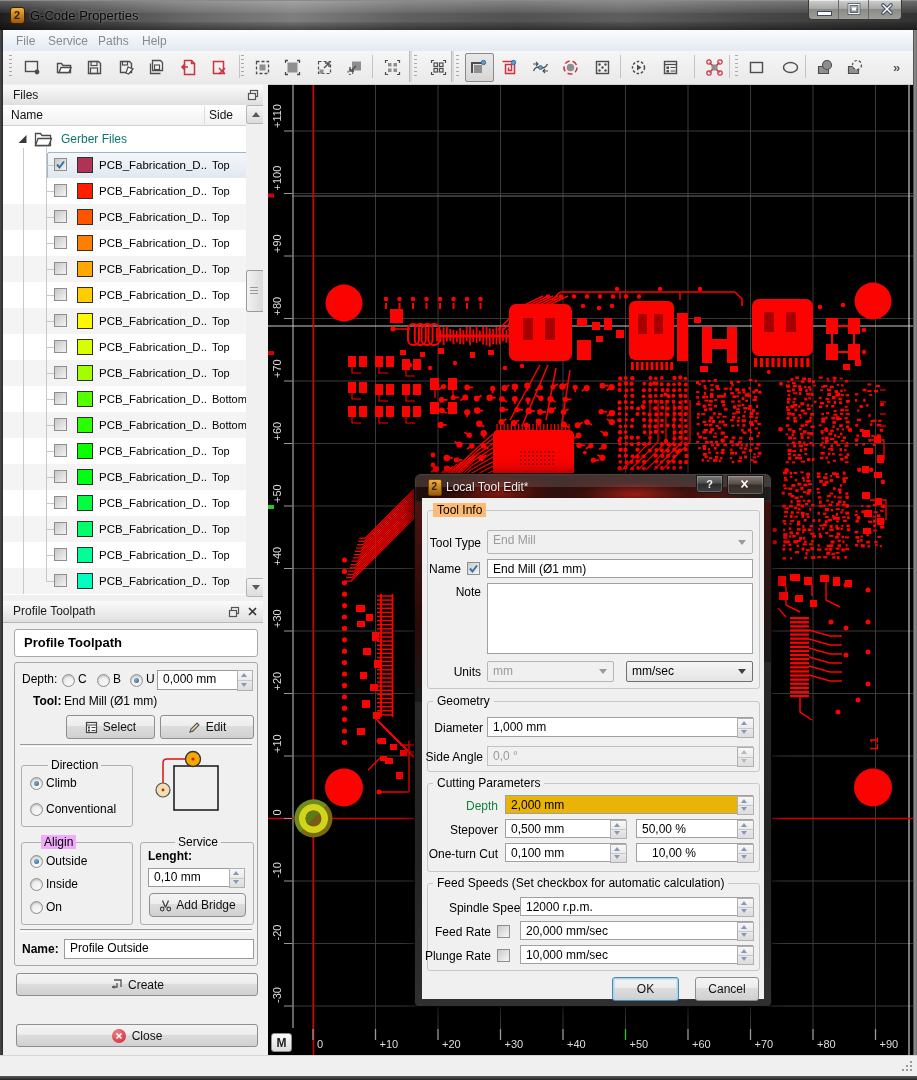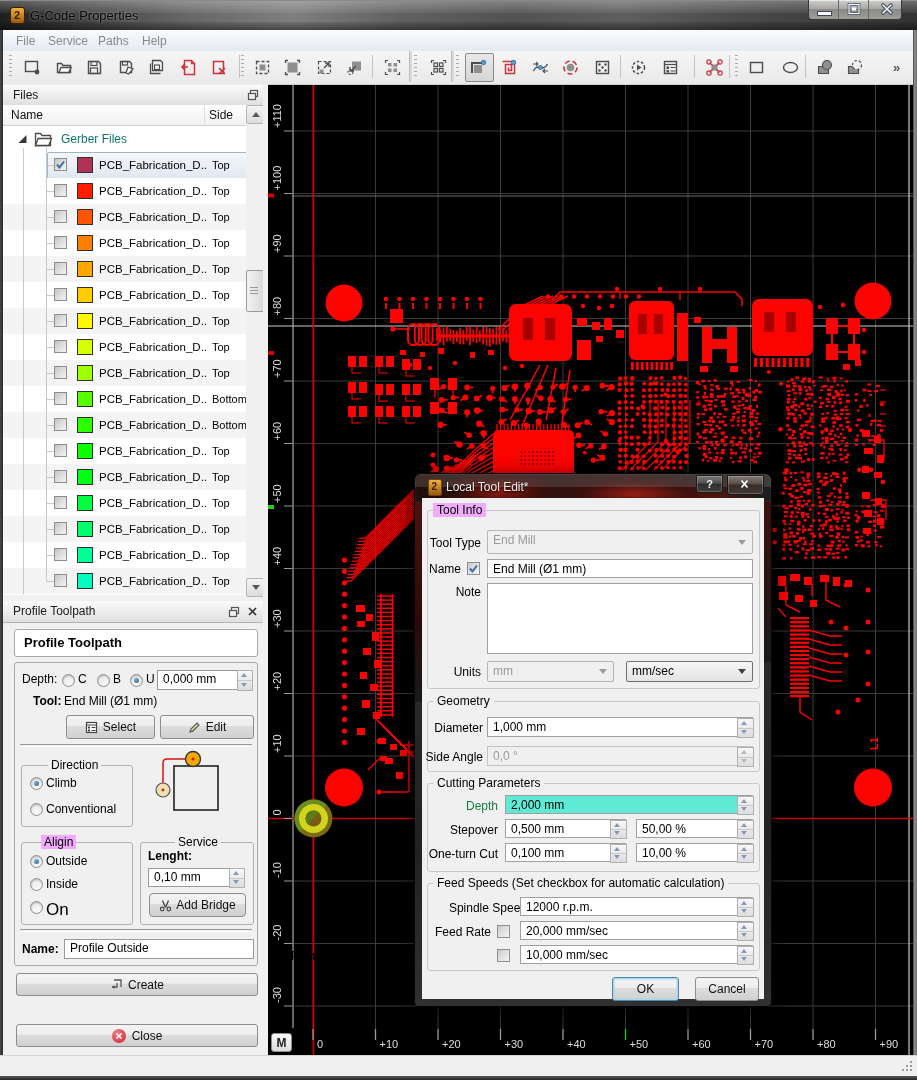--- a/index.html
+++ b/index.html
@@ -1879,21 +1879,21 @@
   </svg>
 <div style="position:absolute;left:21px;top:842px;width:110px;height:81px;border:1px solid #b0b0b0;border-radius:3px"></div>
 <div style="position:absolute;left:41px;top:835px;font-size:12px;background:#f0abfc;padding:0 3px">Aligin</div>
 <div style="position:absolute;left:30px;top:855px;width:11px;height:11px;border-radius:50%;background:linear-gradient(135deg,#e8e8e8,#fdfdfd);border:1px solid #8e8e8e;box-shadow:inset 0 1px 2px rgba(0,0,0,0.25)">
     <div style="position:absolute;left:3px;top:3px;width:5px;height:5px;border-radius:50%;background:radial-gradient(circle at 35% 35%,#7ab0d8,#2a5a8a)"></div>
   </div>
 <div style="position:absolute;left:46px;top:854px;font-size:12px">Outside</div>
 <div style="position:absolute;left:30px;top:878px;width:11px;height:11px;border-radius:50%;background:linear-gradient(135deg,#e8e8e8,#fdfdfd);border:1px solid #8e8e8e;box-shadow:inset 0 1px 2px rgba(0,0,0,0.25)"></div>
 <div style="position:absolute;left:46px;top:877px;font-size:12px">Inside</div>
 <div style="position:absolute;left:30px;top:901px;width:11px;height:11px;border-radius:50%;background:linear-gradient(135deg,#e8e8e8,#fdfdfd);border:1px solid #8e8e8e;box-shadow:inset 0 1px 2px rgba(0,0,0,0.25)"></div>
-<div style="position:absolute;left:46px;top:900px;font-size:17px">On</div>
+<div style="position:absolute;left:46px;top:900px;font-size:12px">On</div>
 <div style="position:absolute;left:140px;top:842px;width:112px;height:81px;border:1px solid #b0b0b0;border-radius:3px"></div>
 <div style="position:absolute;left:175px;top:835px;font-size:12px;background:#f0f0f0;padding:0 3px">Service</div>
 <div style="position:absolute;left:148px;top:849px;font-size:12px;font-weight:bold">Lenght:</div>
 <div style="position:absolute;left:148px;top:868px;width:80px;height:16px;background:#fff;border:1px solid #9a9a9a;font-size:12px;padding:1px 0 0 5px">0,10 mm</div>
 <div style="position:absolute;left:229px;top:868px;width:14px;height:18px;background:linear-gradient(#f8f8f8,#dcdcdc);border:1px solid #b0b0b0">
     <div style="position:absolute;left:3px;top:2px;border-left:3.5px solid transparent;border-right:3.5px solid transparent;border-bottom:4px solid #8898b8"></div>
     <div style="position:absolute;left:3px;top:11px;border-left:3.5px solid transparent;border-right:3.5px solid transparent;border-top:4px solid #8898b8"></div>
     <div style="position:absolute;left:0;top:9px;width:14px;height:1px;background:#c8c8c8"></div>
   </div>
 <div style="position:absolute;left:149px;top:893px;width:95px;height:22px;background:linear-gradient(#f4f4f4 0%,#ededed 45%,#dddddd 46%,#d0d0d0 100%);border:1px solid #8e8e8e;border-radius:4px;display:flex;align-items:center;justify-content:center;font-size:12px;color:#111"><svg width="13" height="13" viewBox="0 0 13 13" style="margin-right:4px">
@@ -1926,21 +1926,21 @@
 <div style="position:absolute;left:428px;top:479px;width:12px;height:15px;background:linear-gradient(#f0b040,#9a5a08);border:1px solid #704008;border-radius:2px">
     <div style="position:absolute;left:2.5px;top:1px;font-size:10px;font-weight:bold;color:#3a2000">2</div>
   </div>
 <div style="position:absolute;left:446px;top:480px;font-size:12px;color:#f0f0f0;text-shadow:0 1px 2px #000">Local Tool Edit*</div>
 <div style="position:absolute;left:696px;top:475px;width:27px;height:18px;background:linear-gradient(#7a7a7a,#4e4e4e 45%,#2e2e2e 50%,#3e3e3e);border:1px solid #1a1a1a;border-radius:0 0 3px 3px;box-shadow:inset 0 0 0 1px rgba(255,255,255,0.2);color:#eee;font-size:11px;font-weight:bold;text-align:center;padding-top:2px;box-sizing:border-box">?</div>
 <div style="position:absolute;left:727px;top:475px;width:35px;height:18px;background:linear-gradient(#847a74,#584c46 45%,#362e2a 50%,#423832);border:1px solid #1a1a1a;border-radius:0 0 3px 3px;box-shadow:inset 0 0 0 1px rgba(255,255,255,0.2)"><svg width="33" height="16" viewBox="0 0 33 16">
       <path d="M13.5 4.5l6 7M19.5 4.5l-6 7" stroke="#fff" stroke-width="1.7"></path>
     </svg></div>
 <div style="position:absolute;left:422px;top:498px;width:342px;height:501px;background:#f0f0f0"></div>
 <div style="position:absolute;left:427px;top:510px;width:331px;height:177px;border:1px solid #c8c8c8;border-radius:3px"></div>
-<div style="position:absolute;left:433px;top:503px;font-size:12px;color:#000;background:#f0abfc;padding:0 4px">Tool Info</div>
+<div style="position:absolute;left:433px;top:503px;font-size:12px;color:#000;background:#fdba74;padding:0 4px">Tool Info</div>
 <div style="position:absolute;left:281px;top:536px;width:200px;text-align:right;font-size:12px;color:#000">Tool Type</div>
 <div style="position:absolute;left:487px;top:530px;width:266px;height:24px;background:#f0f0f0;border:1px solid #b5b5b5;border-radius:2px;color:#9a9a9a;font-size:12px;padding:2px 0 0 5px;box-sizing:border-box">End Mill<div style="position:absolute;right:6px;top:9px;border-left:4px solid transparent;border-right:4px solid transparent;border-top:5px solid #9a9a9a"></div></div>
 <div style="position:absolute;left:261px;top:562px;width:200px;text-align:right;font-size:12px;color:#000">Name</div>
 <div style="position:absolute;left:467px;top:562px;width:11px;height:11px;background:linear-gradient(135deg,#cacaca,#f6f6f6);border:1px solid #8e8e8e">
     <svg width="13" height="13" viewBox="0 0 13 13" style="position:absolute;left:-1px;top:-1px">
       <path d="M3 6.5l2.5 3L10 3.5" fill="none" stroke="#3a6ea5" stroke-width="2"></path>
     </svg>
   </div>
 <div style="position:absolute;left:487px;top:559px;width:266px;height:19px;background:#fff;border:1px solid #a0a0a0;color:#000;font-size:12px;padding:2px 0 0 5px;box-sizing:border-box">End Mill (Ø1 mm)</div>
 <div style="position:absolute;left:281px;top:585px;width:200px;text-align:right;font-size:12px;color:#000">Note</div>
@@ -1960,21 +1960,21 @@
 <div style="position:absolute;left:283px;top:750px;width:200px;text-align:right;font-size:12px;color:#000">Side Angle</div>
 <div style="position:absolute;left:487px;top:746px;width:266px;height:20px;background:#f0f0f0;border:1px solid #c2c2c2;color:#9a9a9a;font-size:12px;padding:2px 0 0 5px;box-sizing:border-box">0,0 °</div>
 <div style="position:absolute;left:737px;top:747px;width:15px;height:18px;background:linear-gradient(#f8f8f8,#dcdcdc);border:1px solid #b0b0b0">
     <div style="position:absolute;left:3px;top:2px;border-left:3.5px solid transparent;border-right:3.5px solid transparent;border-bottom:4px solid #b8b8b8"></div>
     <div style="position:absolute;left:3px;top:11px;border-left:3.5px solid transparent;border-right:3.5px solid transparent;border-top:4px solid #b8b8b8"></div>
     <div style="position:absolute;left:0;top:9px;width:15px;height:1px;background:#c8c8c8"></div>
   </div>
 <div style="position:absolute;left:427px;top:783px;width:331px;height:87px;border:1px solid #c8c8c8;border-radius:3px"></div>
 <div style="position:absolute;left:433px;top:776px;font-size:12px;color:#000;background:#f0f0f0;padding:0 4px">Cutting Parameters</div>
 <div style="position:absolute;left:298px;top:799px;width:200px;text-align:right;font-size:12px;color:#15803d">Depth</div>
-<div style="position:absolute;left:505px;top:795px;width:248px;height:19px;background:#5eead4;border:1px solid #a0a0a0;color:#000;font-size:12px;padding:2px 0 0 5px;box-sizing:border-box">2,000 mm</div>
+<div style="position:absolute;left:505px;top:795px;width:248px;height:19px;background:#eab308;border:1px solid #a0a0a0;color:#000;font-size:12px;padding:2px 0 0 5px;box-sizing:border-box">2,000 mm</div>
 <div style="position:absolute;left:737px;top:796px;width:15px;height:17px;background:linear-gradient(#f8f8f8,#dcdcdc);border:1px solid #b0b0b0">
     <div style="position:absolute;left:3px;top:2px;border-left:3.5px solid transparent;border-right:3.5px solid transparent;border-bottom:4px solid #8898b8"></div>
     <div style="position:absolute;left:3px;top:10px;border-left:3.5px solid transparent;border-right:3.5px solid transparent;border-top:4px solid #8898b8"></div>
     <div style="position:absolute;left:0;top:8px;width:15px;height:1px;background:#c8c8c8"></div>
   </div>
 <div style="position:absolute;left:298px;top:823px;width:200px;text-align:right;font-size:12px;color:#000">Stepover</div>
 <div style="position:absolute;left:505px;top:819px;width:121px;height:19px;background:#fff;border:1px solid #a0a0a0;color:#000;font-size:12px;padding:2px 0 0 5px;box-sizing:border-box">0,500 mm</div>
 <div style="position:absolute;left:610px;top:820px;width:15px;height:17px;background:linear-gradient(#f8f8f8,#dcdcdc);border:1px solid #b0b0b0">
     <div style="position:absolute;left:3px;top:2px;border-left:3.5px solid transparent;border-right:3.5px solid transparent;border-bottom:4px solid #8898b8"></div>
     <div style="position:absolute;left:3px;top:10px;border-left:3.5px solid transparent;border-right:3.5px solid transparent;border-top:4px solid #8898b8"></div>
@@ -1986,21 +1986,21 @@
     <div style="position:absolute;left:3px;top:10px;border-left:3.5px solid transparent;border-right:3.5px solid transparent;border-top:4px solid #8898b8"></div>
     <div style="position:absolute;left:0;top:8px;width:15px;height:1px;background:#c8c8c8"></div>
   </div>
 <div style="position:absolute;left:298px;top:847px;width:200px;text-align:right;font-size:12px;color:#000">One-turn Cut</div>
 <div style="position:absolute;left:505px;top:843px;width:121px;height:19px;background:#fff;border:1px solid #a0a0a0;color:#000;font-size:12px;padding:2px 0 0 5px;box-sizing:border-box">0,100 mm</div>
 <div style="position:absolute;left:610px;top:844px;width:15px;height:17px;background:linear-gradient(#f8f8f8,#dcdcdc);border:1px solid #b0b0b0">
     <div style="position:absolute;left:3px;top:2px;border-left:3.5px solid transparent;border-right:3.5px solid transparent;border-bottom:4px solid #8898b8"></div>
     <div style="position:absolute;left:3px;top:10px;border-left:3.5px solid transparent;border-right:3.5px solid transparent;border-top:4px solid #8898b8"></div>
     <div style="position:absolute;left:0;top:8px;width:15px;height:1px;background:#c8c8c8"></div>
   </div>
-<div style="position:absolute;left:636px;top:843px;width:117px;height:19px;background:#fff;border:1px solid #a0a0a0;color:#000;font-size:12px;padding:2px 0 0 5px;box-sizing:border-box">10,00 %</div>
+<div style="position:absolute;left:636px;top:843px;width:117px;height:19px;background:#fff;border:1px solid #a0a0a0;color:#000;font-size:12px;padding:2px 0 0 15px;box-sizing:border-box">10,00 %</div>
 <div style="position:absolute;left:737px;top:844px;width:15px;height:17px;background:linear-gradient(#f8f8f8,#dcdcdc);border:1px solid #b0b0b0">
     <div style="position:absolute;left:3px;top:2px;border-left:3.5px solid transparent;border-right:3.5px solid transparent;border-bottom:4px solid #8898b8"></div>
     <div style="position:absolute;left:3px;top:10px;border-left:3.5px solid transparent;border-right:3.5px solid transparent;border-top:4px solid #8898b8"></div>
     <div style="position:absolute;left:0;top:8px;width:15px;height:1px;background:#c8c8c8"></div>
   </div>
 <div style="position:absolute;left:427px;top:883px;width:331px;height:86px;border:1px solid #c8c8c8;border-radius:3px"></div>
 <div style="position:absolute;left:433px;top:876px;font-size:12px;color:#000;background:#f0f0f0;padding:0 4px">Feed Speeds (Set checkbox for automatic calculation)</div>
 <div style="position:absolute;left:315px;top:901px;width:212px;text-align:right;font-size:12px;color:#000">Spindle Speed</div>
 <div style="position:absolute;left:520px;top:897px;width:233px;height:19px;background:#fff;border:1px solid #a0a0a0;color:#000;font-size:12px;padding:2px 0 0 5px;box-sizing:border-box">12000 r.p.m.</div>
 <div style="position:absolute;left:737px;top:898px;width:15px;height:17px;background:linear-gradient(#f8f8f8,#dcdcdc);border:1px solid #b0b0b0">
@@ -2009,21 +2009,21 @@
     <div style="position:absolute;left:0;top:8px;width:15px;height:1px;background:#c8c8c8"></div>
   </div>
 <div style="position:absolute;left:291px;top:925px;width:200px;text-align:right;font-size:12px;color:#000">Feed Rate</div>
 <div style="position:absolute;left:497px;top:925px;width:11px;height:11px;background:linear-gradient(135deg,#cacaca,#f6f6f6);border:1px solid #8e8e8e"></div>
 <div style="position:absolute;left:520px;top:921px;width:233px;height:19px;background:#fff;border:1px solid #a0a0a0;color:#000;font-size:12px;padding:2px 0 0 5px;box-sizing:border-box">20,000 mm/sec</div>
 <div style="position:absolute;left:737px;top:922px;width:15px;height:17px;background:linear-gradient(#f8f8f8,#dcdcdc);border:1px solid #b0b0b0">
     <div style="position:absolute;left:3px;top:2px;border-left:3.5px solid transparent;border-right:3.5px solid transparent;border-bottom:4px solid #8898b8"></div>
     <div style="position:absolute;left:3px;top:10px;border-left:3.5px solid transparent;border-right:3.5px solid transparent;border-top:4px solid #8898b8"></div>
     <div style="position:absolute;left:0;top:8px;width:15px;height:1px;background:#c8c8c8"></div>
   </div>
-<div style="position:absolute;left:291px;top:949px;width:200px;text-align:left;font-size:12px;color:#000">Plunge Rate</div>
+<div style="position:absolute;left:291px;top:949px;width:200px;text-align:right;font-size:12px;color:#000">Plunge Rate</div>
 <div style="position:absolute;left:497px;top:949px;width:11px;height:11px;background:linear-gradient(135deg,#cacaca,#f6f6f6);border:1px solid #8e8e8e"></div>
 <div style="position:absolute;left:520px;top:945px;width:233px;height:19px;background:#fff;border:1px solid #a0a0a0;color:#000;font-size:12px;padding:2px 0 0 5px;box-sizing:border-box">10,000 mm/sec</div>
 <div style="position:absolute;left:737px;top:946px;width:15px;height:17px;background:linear-gradient(#f8f8f8,#dcdcdc);border:1px solid #b0b0b0">
     <div style="position:absolute;left:3px;top:2px;border-left:3.5px solid transparent;border-right:3.5px solid transparent;border-bottom:4px solid #8898b8"></div>
     <div style="position:absolute;left:3px;top:10px;border-left:3.5px solid transparent;border-right:3.5px solid transparent;border-top:4px solid #8898b8"></div>
     <div style="position:absolute;left:0;top:8px;width:15px;height:1px;background:#c8c8c8"></div>
   </div>
 <div style="position:absolute;left:612px;top:977px;width:65px;height:22px;background:linear-gradient(#f4f4f4 0%,#ededed 45%,#dddddd 46%,#d0d0d0 100%);border:1px solid #5586a3;border-radius:3px;box-shadow:inset 0 0 0 1.5px #a8d8f0;display:flex;align-items:center;justify-content:center;font-size:12px;color:#111">OK</div>
 <div style="position:absolute;left:695px;top:977px;width:62px;height:22px;background:linear-gradient(#f4f4f4 0%,#ededed 45%,#dddddd 46%,#d0d0d0 100%);border:1px solid #8e8e8e;border-radius:3px;display:flex;align-items:center;justify-content:center;font-size:12px;color:#111">Cancel</div>
 <div style="position:absolute;left:913px;top:30px;width:4px;height:1045px;background:linear-gradient(90deg,#3a3a3a,#8e8e8e 40%,#6e6e6e)"></div>

